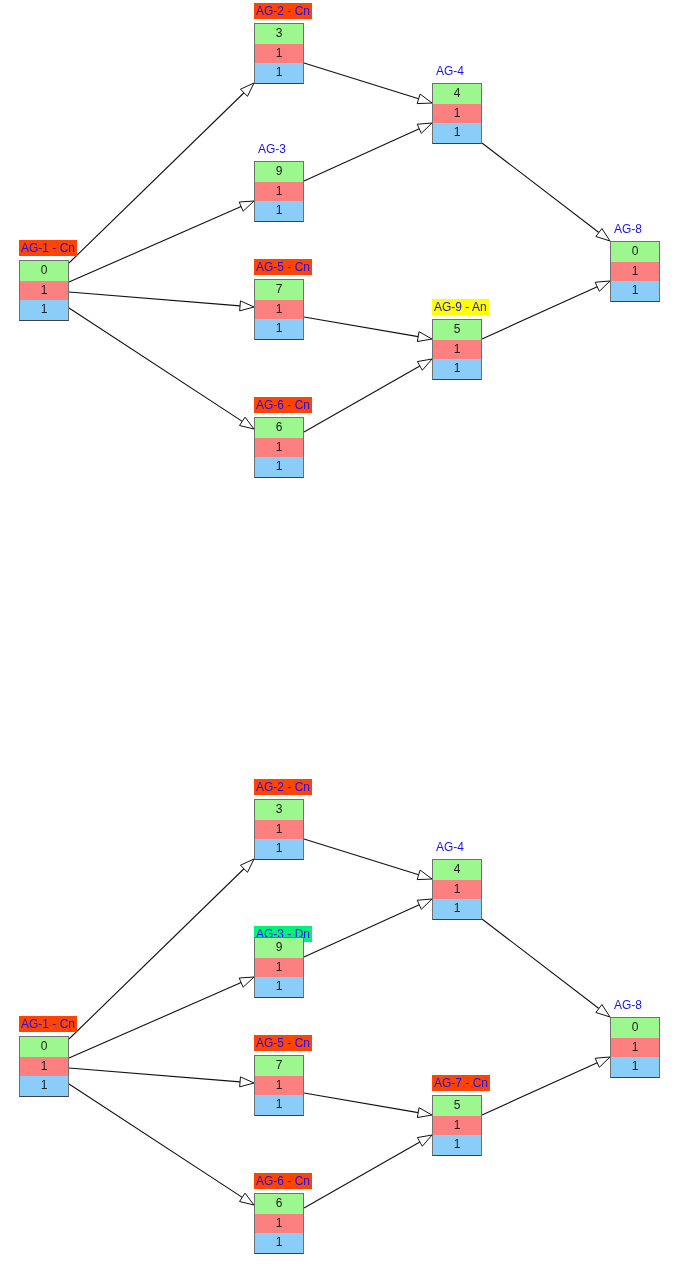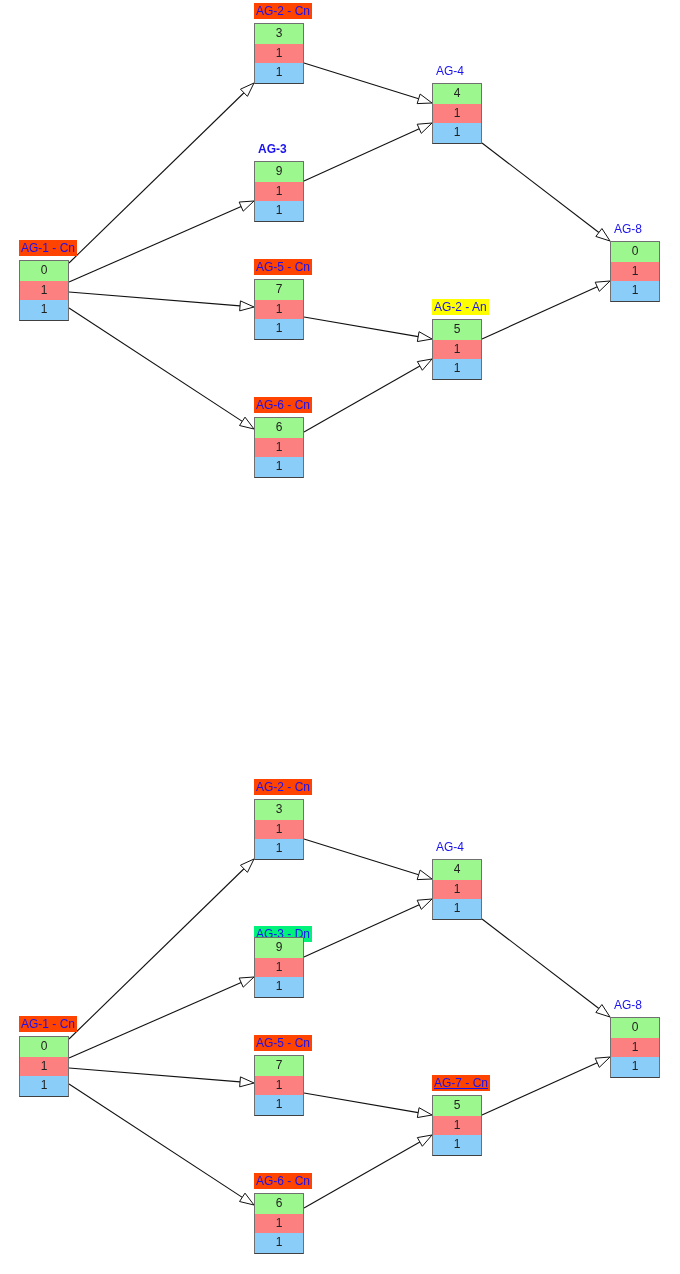--- a/index.html
+++ b/index.html
@@ -73,21 +73,21 @@
     </div>
     <div class="node" style="left: 254px; top: 3px;">
       <div class="node-label" style="background: rgb(254, 68, 0); left: 0px; top: 0px;">AG-2 - Cn</div>
       <div class="node-box" style="top: 20px;">
         <div class="cell g">3</div>
         <div class="cell r">1</div>
         <div class="cell b">1</div>
       </div>
     </div>
     <div class="node" style="left: 254px; top: 141px;">
-      <div class="node-label" style="background: transparent; left: 2px; top: 0px; font-weight: bold;">AG-3</div>
+      <div class="node-label" style="background: transparent; left: 2px; top: 0px;">AG-3</div>
       <div class="node-box" style="top: 20px;">
         <div class="cell g">9</div>
         <div class="cell r">1</div>
         <div class="cell b">1</div>
       </div>
     </div>
     <div class="node" style="left: 432px; top: 63px;">
       <div class="node-label" style="background: transparent; left: 2px; top: 0px;">AG-4</div>
       <div class="node-box" style="top: 20px;">
         <div class="cell g">4</div>
@@ -105,21 +105,21 @@
     </div>
     <div class="node" style="left: 254px; top: 397px;">
       <div class="node-label" style="background: rgb(254, 68, 0); left: 0px; top: 0px;">AG-6 - Cn</div>
       <div class="node-box" style="top: 20px;">
         <div class="cell g">6</div>
         <div class="cell r">1</div>
         <div class="cell b">1</div>
       </div>
     </div>
     <div class="node" style="left: 432px; top: 299px;">
-      <div class="node-label" style="background: rgb(254, 254, 0); left: 0px; top: 0px;">AG-2 - An</div>
+      <div class="node-label" style="background: rgb(254, 254, 0); left: 0px; top: 0px;">AG-9 - An</div>
       <div class="node-box" style="top: 20px;">
         <div class="cell g">5</div>
         <div class="cell r">1</div>
         <div class="cell b">1</div>
       </div>
     </div>
     <div class="node" style="left: 610px; top: 221px;">
       <div class="node-label" style="background: transparent; left: 2px; top: 0px;">AG-8</div>
       <div class="node-box" style="top: 20px;">
         <div class="cell g">0</div>
@@ -214,21 +214,21 @@
     </div>
     <div class="node" style="left: 254px; top: 397px;">
       <div class="node-label" style="background: rgb(254, 68, 0); left: 0px; top: 0px;">AG-6 - Cn</div>
       <div class="node-box" style="top: 20px;">
         <div class="cell g">6</div>
         <div class="cell r">1</div>
         <div class="cell b">1</div>
       </div>
     </div>
     <div class="node" style="left: 432px; top: 299px;">
-      <div class="node-label" style="background: rgb(254, 68, 0); left: 0px; top: 0px; text-decoration: underline;">AG-7 - Cn</div>
+      <div class="node-label" style="background: rgb(254, 68, 0); left: 0px; top: 0px;">AG-7 - Cn</div>
       <div class="node-box" style="top: 20px;">
         <div class="cell g">5</div>
         <div class="cell r">1</div>
         <div class="cell b">1</div>
       </div>
     </div>
     <div class="node" style="left: 610px; top: 221px;">
       <div class="node-label" style="background: transparent; left: 2px; top: 0px;">AG-8</div>
       <div class="node-box" style="top: 20px;">
         <div class="cell g">0</div>

